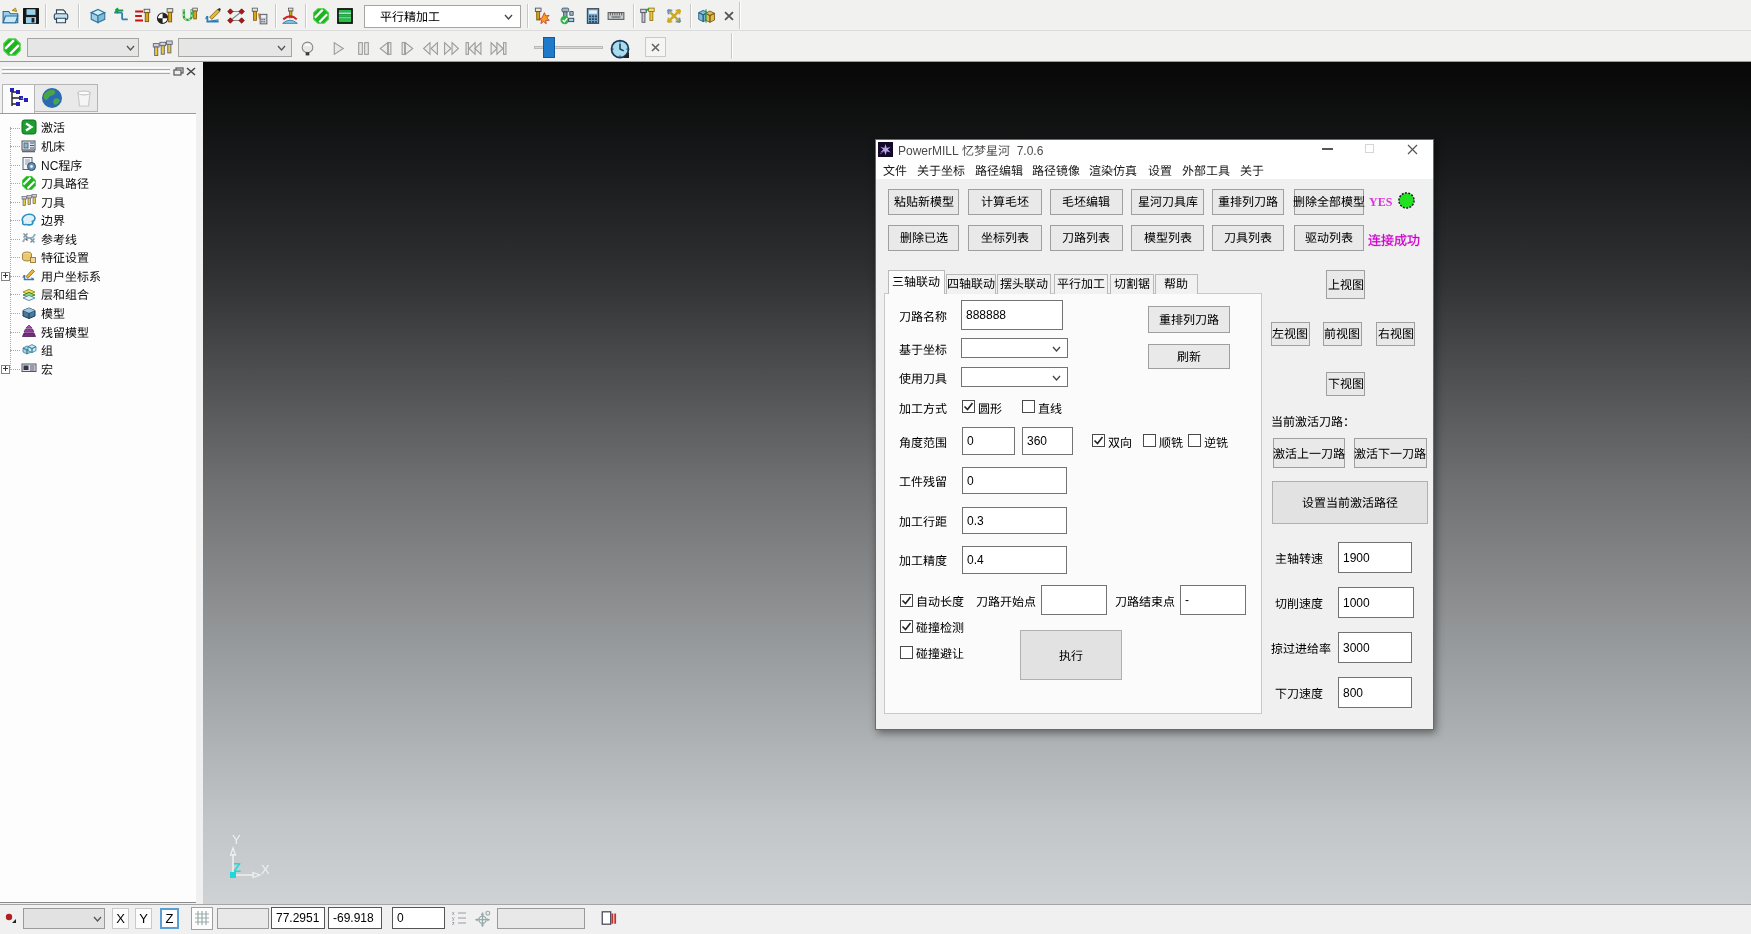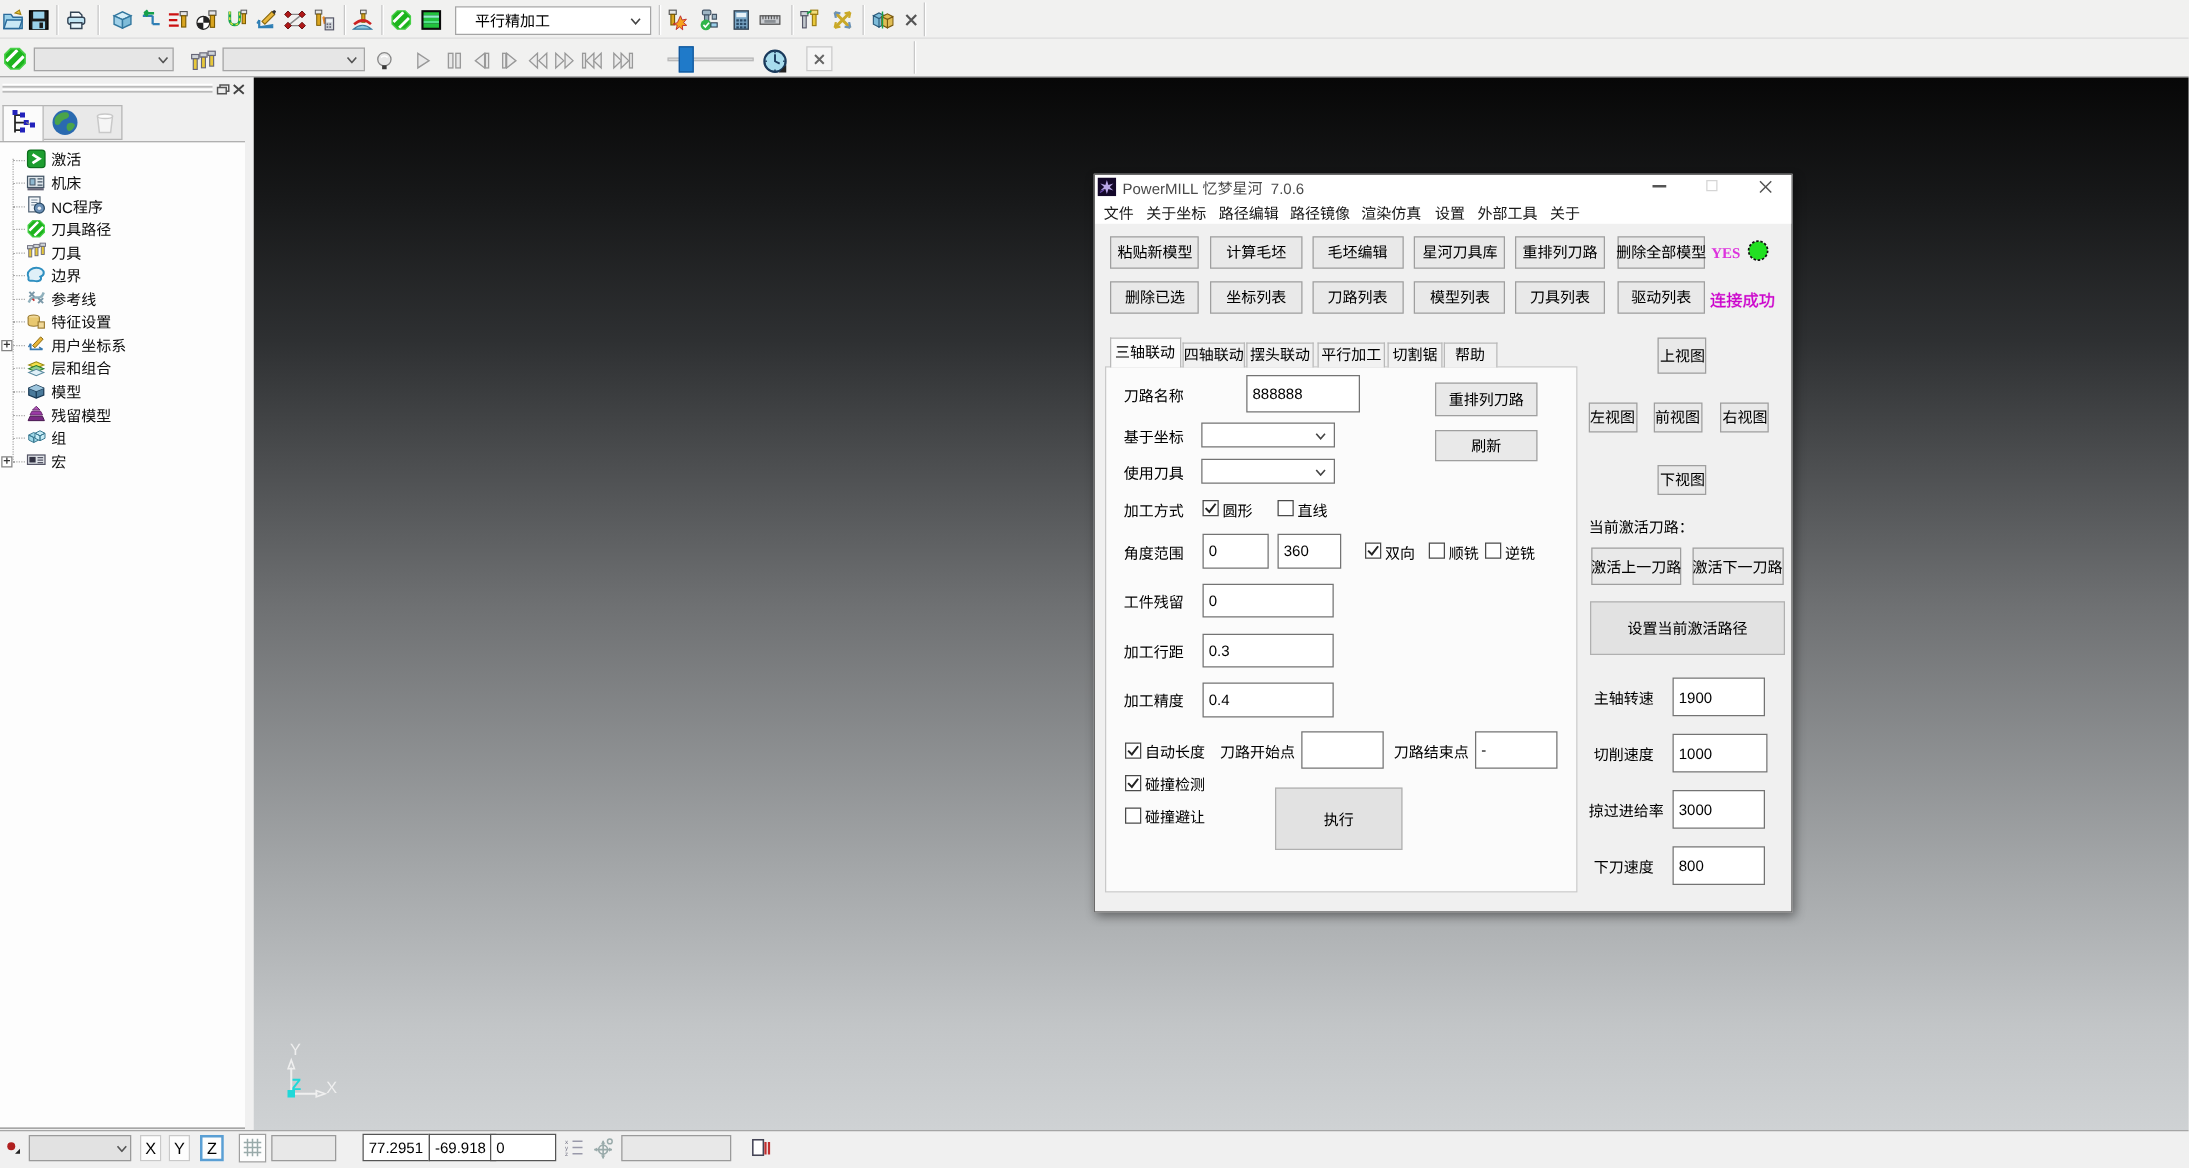--- a/index.html
+++ b/index.html
@@ -652,22 +652,22 @@
 <div class="btn" style="left:135px;top:908px;width:17px;height:21px;background:#fdfdfd;border:1px solid #c9c9c9;font-size:13px">Y</div>
 <div class="btn" style="left:160px;top:908px;width:19px;height:21px;background:#fdfdfd;border:2px solid #5a9fd4;font-size:13px">Z</div>
 <div class="btn" style="left:191px;top:907px;width:22px;height:23px;background:#fdfdfd;border-color:#9f9f9f"></div>
 <svg style="position:absolute;left:202px;top:911px;overflow:visible" width="1" height="17"></svg>
 <svg style="position:absolute;left:194px;top:910px" width="16" height="16" viewBox="0 0 16 16">
     <g stroke="#9aa" stroke-width="1.2" fill="none">
       <path d="M4 1 v14 M8 1 v14 M12 1 v14 M1 4 h14 M1 8 h14 M1 12 h14"></path>
     </g>
   </svg>
 <div class="inp" style="left:217px;top:908px;width:52px;height:21px;background:#e8e8e8;border-color:#9a9a9a"></div>
-<div class="inp" style="left:290px;top:907px;width:54px;height:22px;border-color:#555">77.2951</div>
-<div class="inp" style="left:343px;top:907px;width:54px;height:22px;border-color:#555">-69.918</div>
+<div class="inp" style="left:271px;top:907px;width:54px;height:22px;border-color:#555">77.2951</div>
+<div class="inp" style="left:328px;top:907px;width:54px;height:22px;border-color:#555">-69.918</div>
 <div class="inp" style="left:392px;top:907px;width:53px;height:22px;border-color:#555">0</div>
 <svg style="position:absolute;left:452px;top:910px" width="16" height="16" viewBox="0 0 16 16">
     <g stroke="#99a" stroke-width="1.2">
       <path d="M6 3 h8 M6 8 h8 M6 13 h8"></path>
     </g>
     <g fill="#778" font-size="5" font-family="Liberation Sans">
       <text x="0" y="5">x</text>
       <text x="0" y="10">y</text>
       <text x="0" y="15">z</text>
     </g>
@@ -942,21 +942,21 @@
     </g>
   </svg>
 <svg style="position:absolute;left:899px;top:309px;overflow:visible" width="49" height="17">
     <g transform="translate(0 12) scale(0.012 -0.012)" fill="#000">
       <use href="#c13" x="0"></use>
       <use href="#c121" x="1000"></use>
       <use href="#c29" x="2000"></use>
       <use href="#c96" x="3000"></use>
     </g>
   </svg>
-<div class="inp" style="left:997px;top:300px;width:91px;height:30px">888888</div>
+<div class="inp" style="left:961px;top:300px;width:102px;height:30px">888888</div>
 <div class="btn" style="left:1148px;top:306px;width:82px;height:27px;background:#e9e9e9;border-color:#9f9f9f"></div>
 <svg style="position:absolute;left:1159px;top:312px;overflow:visible" width="61" height="17">
     <g transform="translate(0 12) scale(0.012 -0.012)" fill="#000">
       <use href="#c134" x="0"></use>
       <use href="#c64" x="1000"></use>
       <use href="#c15" x="2000"></use>
       <use href="#c13" x="3000"></use>
       <use href="#c121" x="4000"></use>
     </g>
   </svg>

